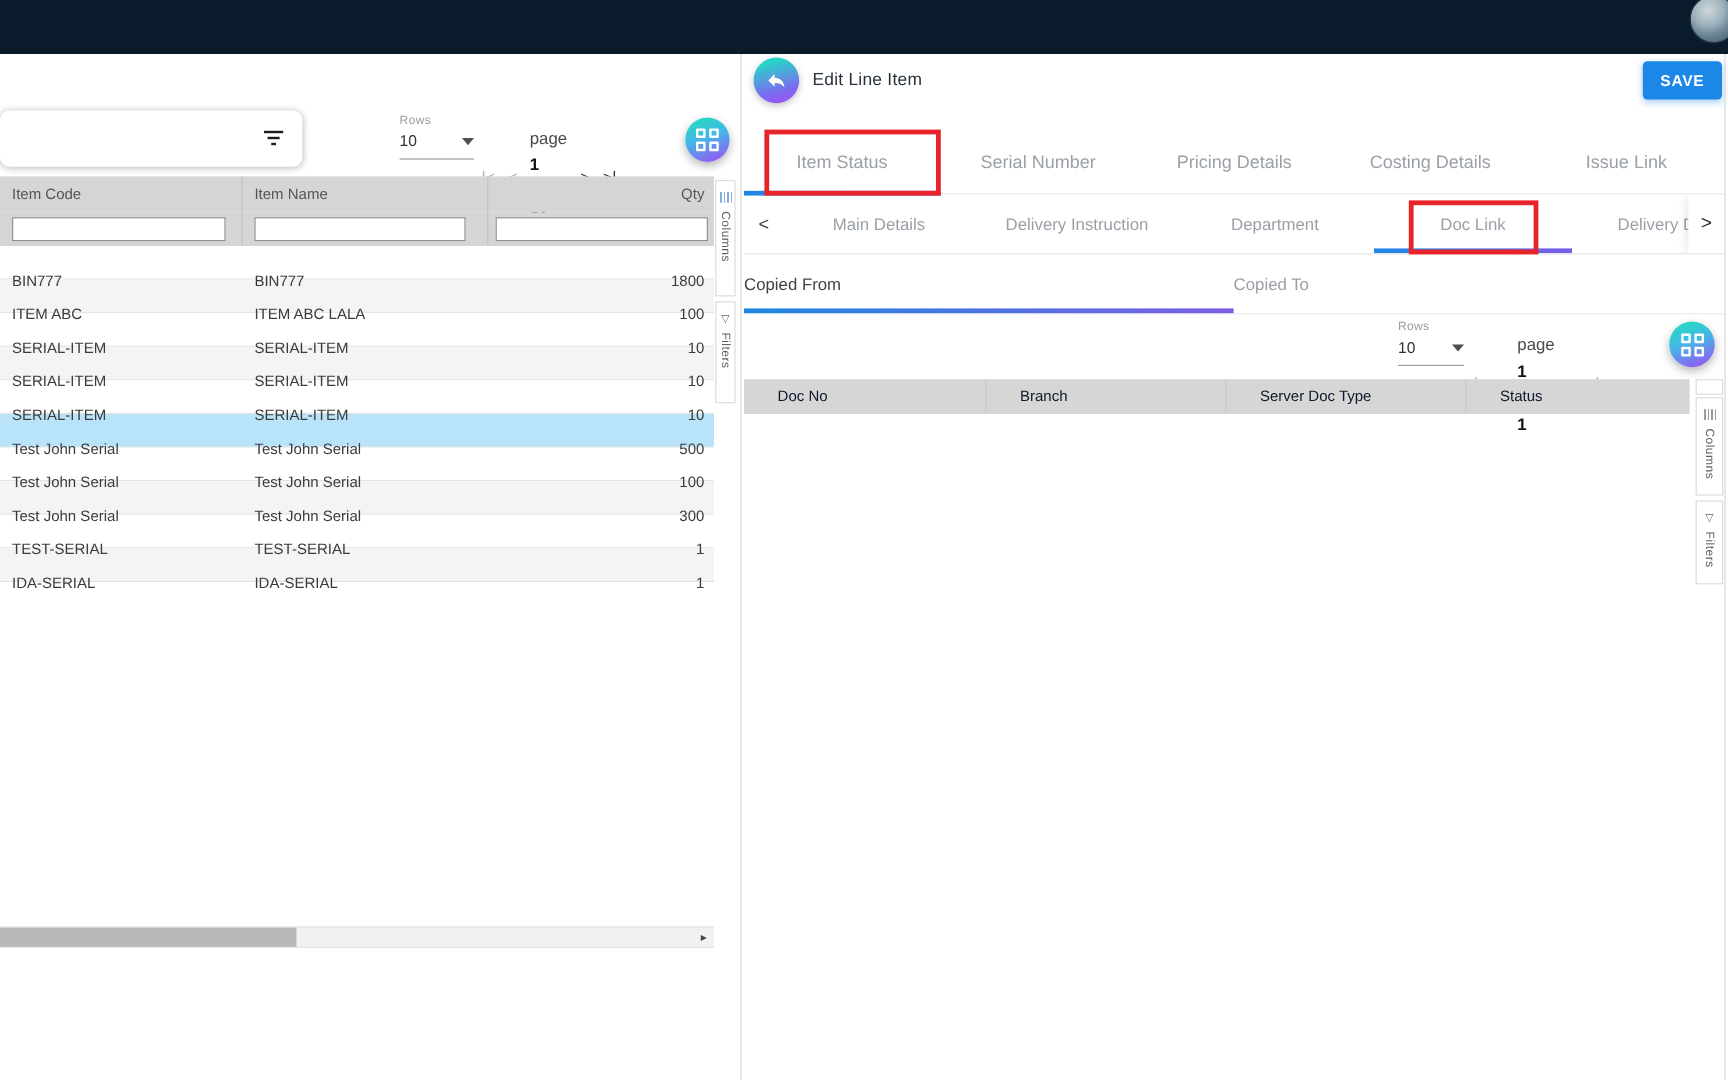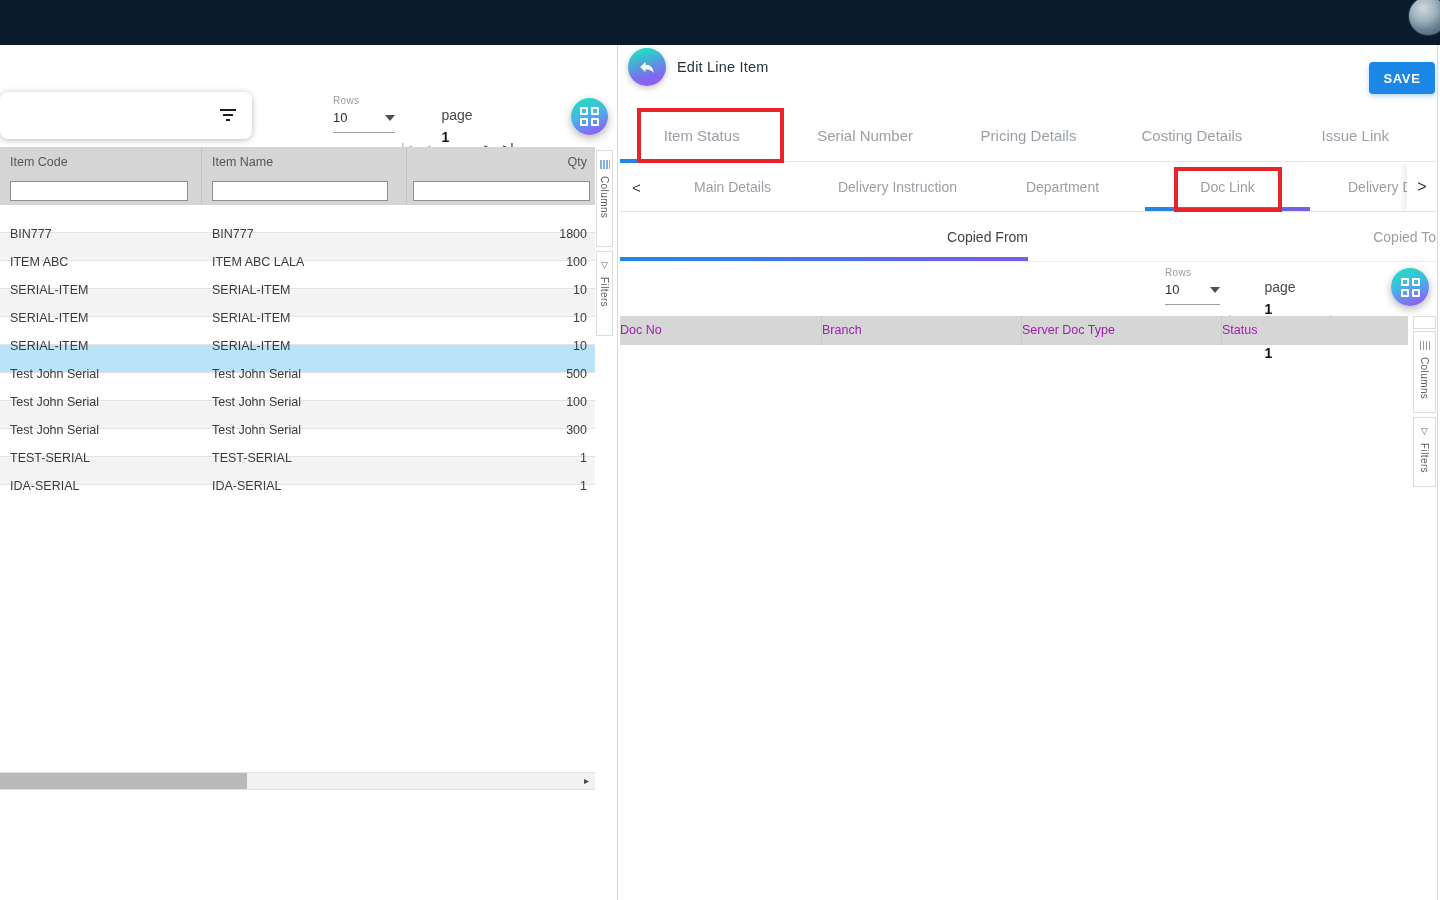--- a/index.html
+++ b/index.html
@@ -81,52 +81,52 @@
   .panel-divider { position:absolute; left:617px; top:45px; width:1px; height:855px; background:#dadada; }
 
   
   .right-panel { position:absolute; left:620px; top:45px; width:820px; height:855px; background:#fff; }
   .rp-border { position:absolute; left:817px; top:0; width:1px; height:855px; background:#d8d8d8; }
 
   .backbtn { position:absolute; left:8px; top:3px; width:38px; height:38px; border-radius:50%; border:none; cursor:pointer;
              background:linear-gradient(165deg,#27d5c8 15%,#7b6cf0 70%,#a34ef0 100%);
              box-shadow:0 2px 6px rgba(0,0,0,0.25); display:flex; align-items:center; justify-content:center; }
   .ptitle { position:absolute; left:57px; top:14px; font-size:14.5px; color:#28323b; font-weight:500; letter-spacing:.2px; }
-  .savebtn { position:absolute; left:749px; top:17px; width:66px; height:32px; background:#1d87e8; color:#fff;
+  .savebtn { position:absolute; left:749px; top:6px; width:66px; height:32px; background:#1d87e8; color:#fff;
              border:none; border-radius:4px; font-family:"Liberation Sans",sans-serif; font-size:13px; font-weight:700;
              letter-spacing:.6px; cursor:pointer; box-shadow:0 2px 5px rgba(30,136,229,.35); }
 
   .tabsrow { position:absolute; left:0; top:65px; width:817px; height:52px; display:flex; border-bottom:1px solid #e8e8e8; }
   .tab { width:164px; text-align:center; line-height:52px; font-size:15px; color:#9aa0a6; cursor:pointer; }
   .tab-underline { position:absolute; left:0; bottom:-2px; width:164px; height:4px;
                    background:linear-gradient(90deg,#1e88e5,#7b5ce6); }
 
   .subtabsrow { position:absolute; left:0; top:118px; width:817px; height:49px; border-bottom:1px solid #e4e4e4; overflow:hidden; }
   .sub-chevron-l { position:absolute; left:12px; top:0; line-height:49px; font-size:15px; color:#3c3c3c; cursor:pointer; }
   .subtabs-inner { position:absolute; left:30px; top:0; display:flex; }
   .stab { width:165px; text-align:center; line-height:49px; font-size:14px; color:#9aa0a6; cursor:pointer; white-space:nowrap; }
   .stab.clip { text-align:left; padding-left:38px; }
   .sub-underline { position:absolute; left:525px; bottom:0; width:165px; height:4px;
                    background:linear-gradient(90deg,#1e88e5,#7b5ce6); }
   .sub-chevron-box { position:absolute; right:0; top:0; width:30px; height:48px; background:#fff;
                      box-shadow:-4px 0 6px rgba(0,0,0,0.07); text-align:center; line-height:48px;
                      font-size:16px; color:#2f2f2f; cursor:pointer; }
 
   .copytabs { position:absolute; left:0; top:167px; width:817px; height:50px; display:flex; border-bottom:1px solid #ececec; }
-  .ctab { width:408px; text-align:right; line-height:50px; font-size:14px; cursor:pointer; }
+  .ctab { width:408px; text-align:left; line-height:50px; font-size:14px; cursor:pointer; }
   .ctab.on { color:#3f4449; } .ctab.off { color:#9aa0a6; }
   .copy-underline { position:absolute; left:0; bottom:0; width:408px; height:4px;
                     background:linear-gradient(90deg,#1e88e5,#7b5ce6); }
 
   .rows-block-r { position:absolute; left:545px; top:222px; width:55px; }
   .pager-right { position:absolute; left:608px; top:234px; gap:9px; }
   .gridbtn-right { left:771px; top:223px; width:38px; height:38px; }
 
   .rtable-head { position:absolute; left:0; top:271px; width:788px; height:29px; background:#d6d6d6; display:flex; }
-  .rth { line-height:29px; color:#a21caf; font-size:12.5px; padding-left:0; border-right:1px solid #c9c9c9; }
+  .rth { line-height:29px; color:#0f172a; font-size:12.5px; padding-left:28px; border-right:1px solid #c9c9c9; }
   .rth:last-child { border-right:none; }
   .r1 { width:202px; } .r2 { width:200px; } .r3 { width:200px; } .r4 { width:186px; }
 
   .vtab-spacer { position:absolute; left:793px; top:271px; width:23px; height:13px; background:#fff; border:1px solid #dcdcdc; }
   .vtab-r-col { left:793px; top:286px; width:23px; height:82px; }
   .vtab-r-fil { left:793px; top:372px; width:23px; height:70px; }
 
   
   .redbox { position:absolute; border:4px solid #e8232a; z-index:9; pointer-events:none; }
   .redbox1 { left:17px; top:63px; width:147px; height:55px; }

